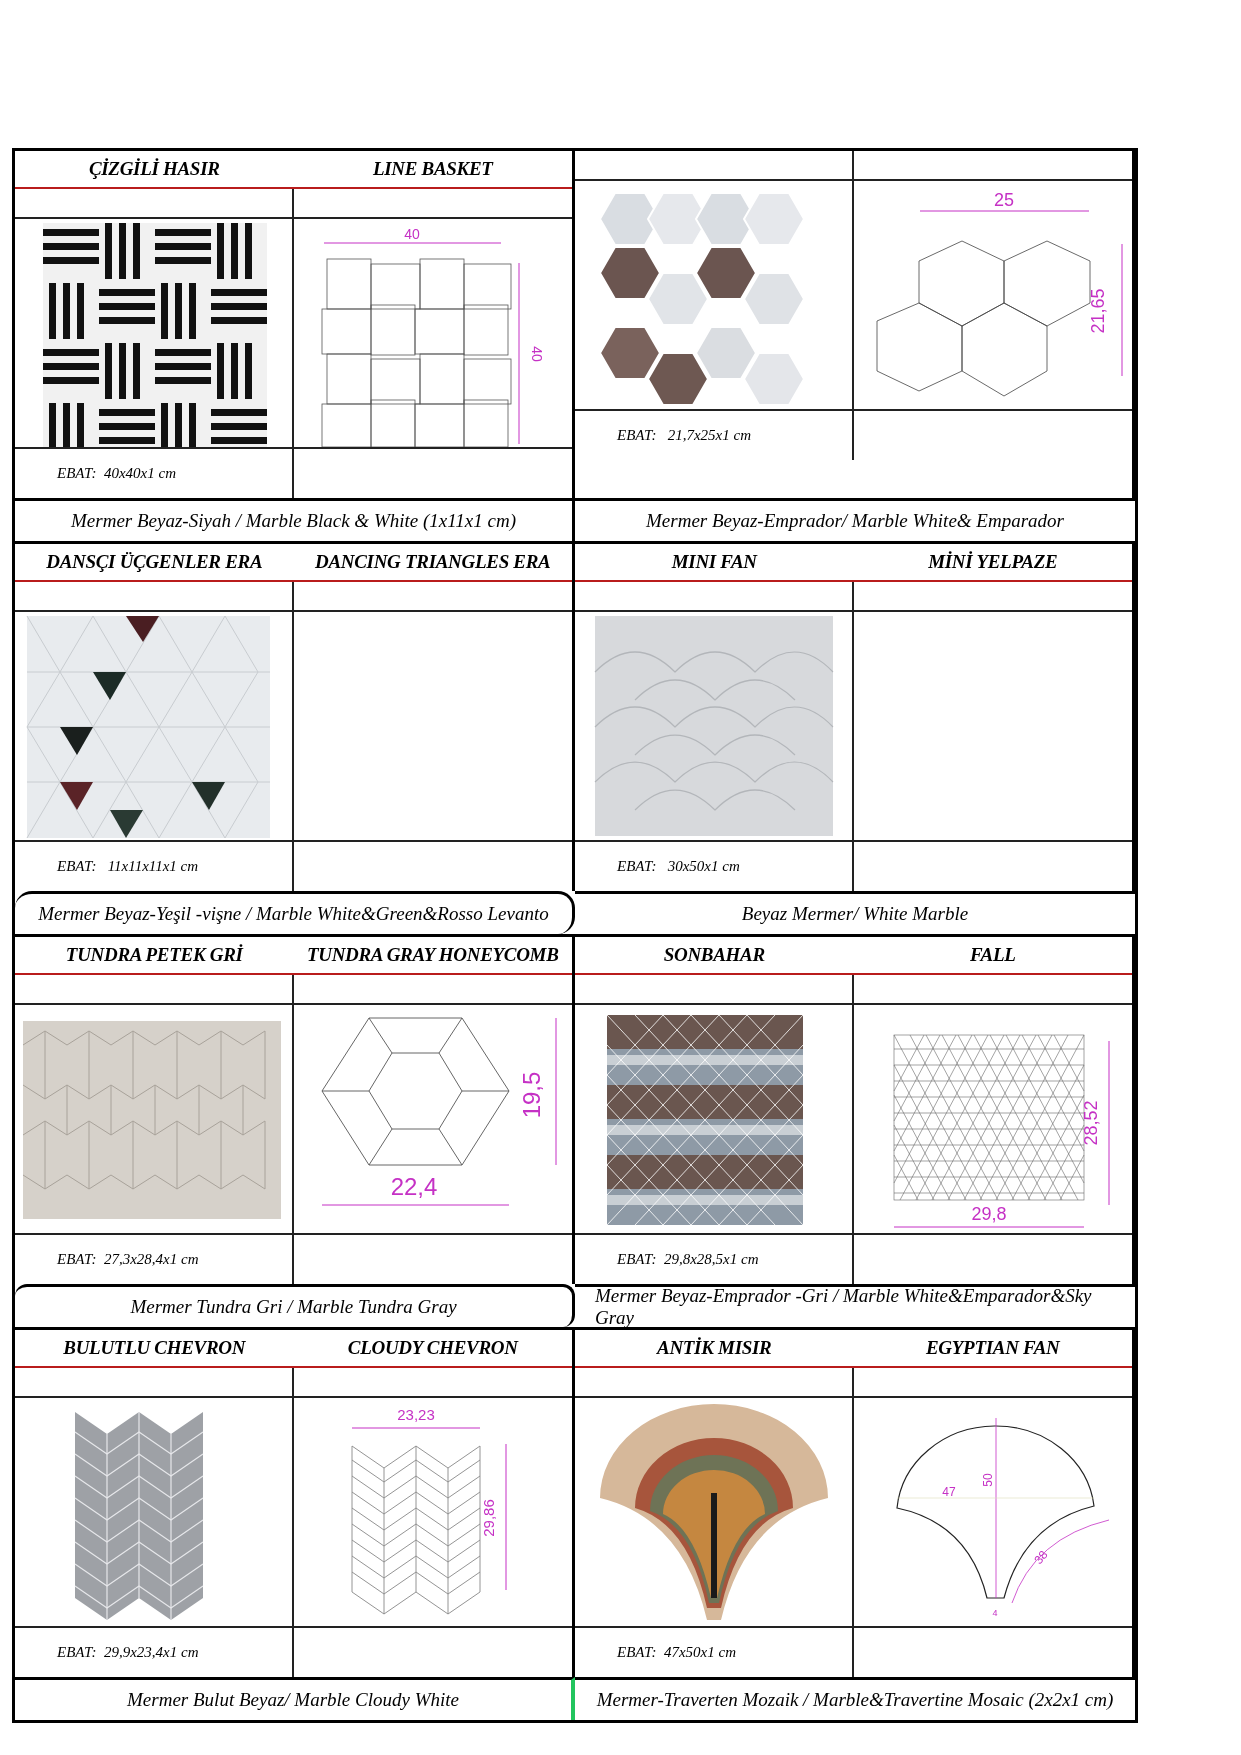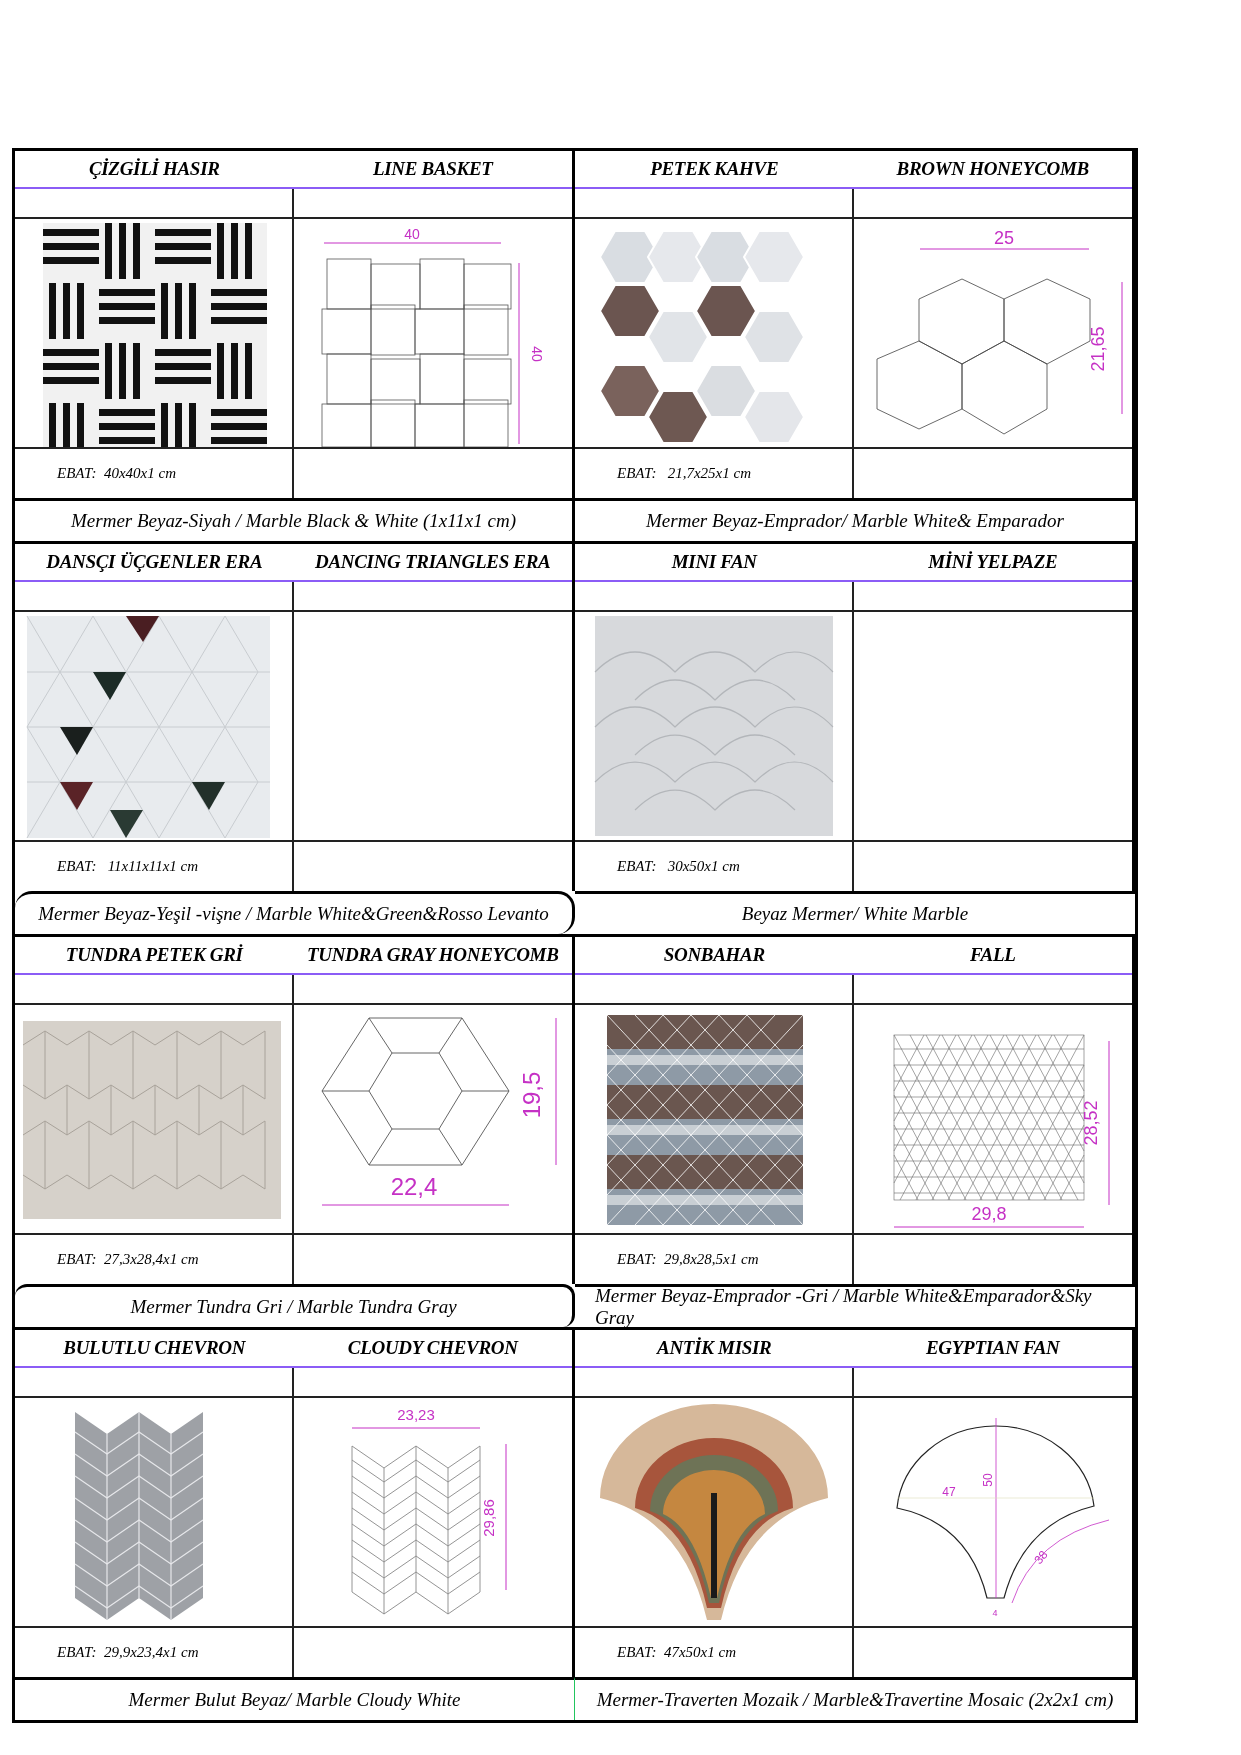--- a/index.html
+++ b/index.html
@@ -2,21 +2,21 @@
 <html><head>
 <meta charset="utf-8">
 <style>
   html, body { margin:0; padding:0; background:#ffffff; }
   body { width:1241px; height:1755px; position:relative; overflow:hidden; font-family:"Liberation Serif","DejaVu Serif",serif; }
   .sheet { position:absolute; left:12px; top:148px; width:1126px; border:3px solid #000; box-sizing:border-box; }
   .band { display:grid; grid-template-columns: 1fr 1fr; border-bottom:3px solid #000; }
   .band:last-child { border-bottom:none; }
   .half { border-right:3px solid #000; }
   .half:last-child { border-right:none; }
-  .hdr { height:36px; display:grid; grid-template-columns:1fr 1fr; border-bottom:2px solid #8b5cf6; align-items:center; }
+  .hdr { height:36px; display:grid; grid-template-columns:1fr 1fr; border-bottom:2px solid #b91c1c; align-items:center; }
   .hdr span { text-align:center; font-weight:bold; font-style:italic; font-size:19px; letter-spacing:-0.3px; }
   .blank { height:28px; display:grid; grid-template-columns:1fr 1fr; border-bottom:2px solid #222; }
   .blank div:first-child, .imgrow > div:first-child, .ebat > div:first-child { border-right:2px solid #222; }
   .imgrow { height:228px; display:grid; grid-template-columns:1fr 1fr; border-bottom:2px solid #222; }
   .imgrow > div { position:relative; overflow:hidden; }
   .ebat { height:49px; display:grid; grid-template-columns:1fr 1fr; }
   .ebat > div:first-child { font-style:italic; font-size:15px; display:flex; align-items:center; padding-left:42px; }
   .desc { grid-column:1 / span 2; height:40px; display:flex; align-items:center; justify-content:center; font-style:italic; font-size:19px; border-top:3px solid #000; }
   .dim { fill:#c531c5; font-family:"Liberation Sans","DejaVu Sans",sans-serif; }
   svg { position:absolute; left:0; top:0; }
@@ -118,24 +118,20 @@
             </g>
           </svg>
         </div>
       </div>
       <div class="ebat">
           <div><span>EBAT:</span>&nbsp;&nbsp;<span>40x40x1 cm</span></div>
           <div></div>
         </div>
     </div>
     <div class="half">
-      <div class="hdr">
-          <span>PETEK KAHVE</span>
-          <span>BROWN HONEYCOMB</span>
-        </div>
       <div class="blank">
           <div></div>
           <div></div>
         </div>
       <div class="imgrow">
         <div>
           <svg width="276" height="228" viewBox="0 0 276 228">
             <g stroke="#fff" stroke-width="2">
               <polygon points="40,12 70,12 85,38 70,64 40,64 25,38" fill="#d9dde2"></polygon>
               <polygon points="88,12 118,12 133,38 118,64 88,64 73,38" fill="#e6e8ec"></polygon>
@@ -424,21 +420,21 @@
             <text class="dim" x="190" y="162" font-size="12" text-anchor="middle" transform="rotate(-50 190 162)">38</text>
             <text class="dim" x="141" y="218" font-size="9" text-anchor="middle">4</text>
           </svg>
         </div>
       </div>
       <div class="ebat">
           <div><span>EBAT:</span>&nbsp;&nbsp;<span>47x50x1 cm</span></div>
           <div></div>
         </div>
     </div>
-    <div class="desc" style="grid-column:1;border-right:1px solid #22c55e;align-items:center;">
+    <div class="desc" style="grid-column:1;border-right:4px solid #22c55e;align-items:center;">
         <span>Mermer Bulut Beyaz/ Marble Cloudy White</span>
       </div>
     <div class="desc" style="grid-column:2;">
         <span>Mermer-Traverten Mozaik / Marble&amp;Travertine Mosaic (2x2x1 cm)</span>
       </div>
   </div>
 
 </div>
 
 </body></html>

